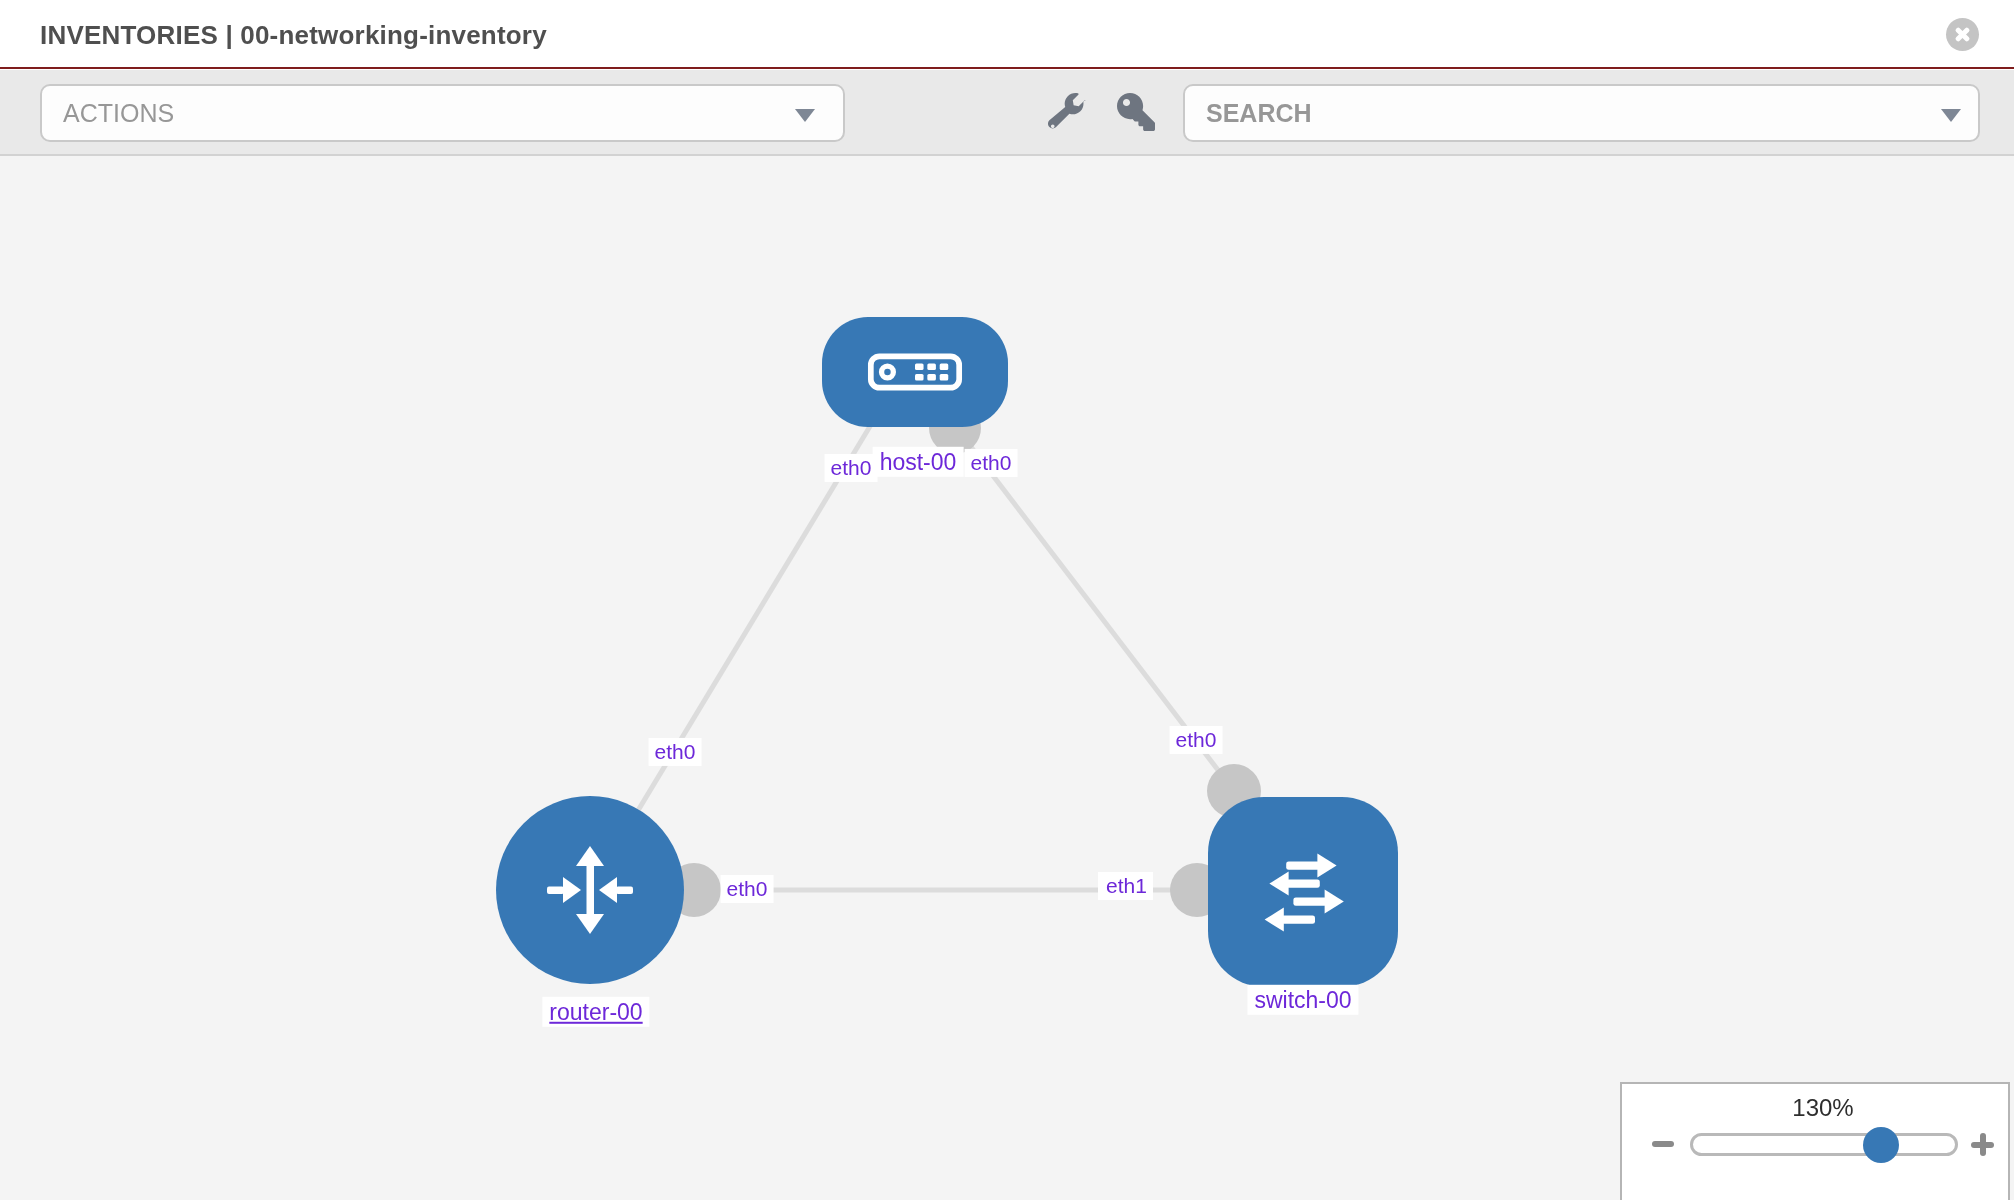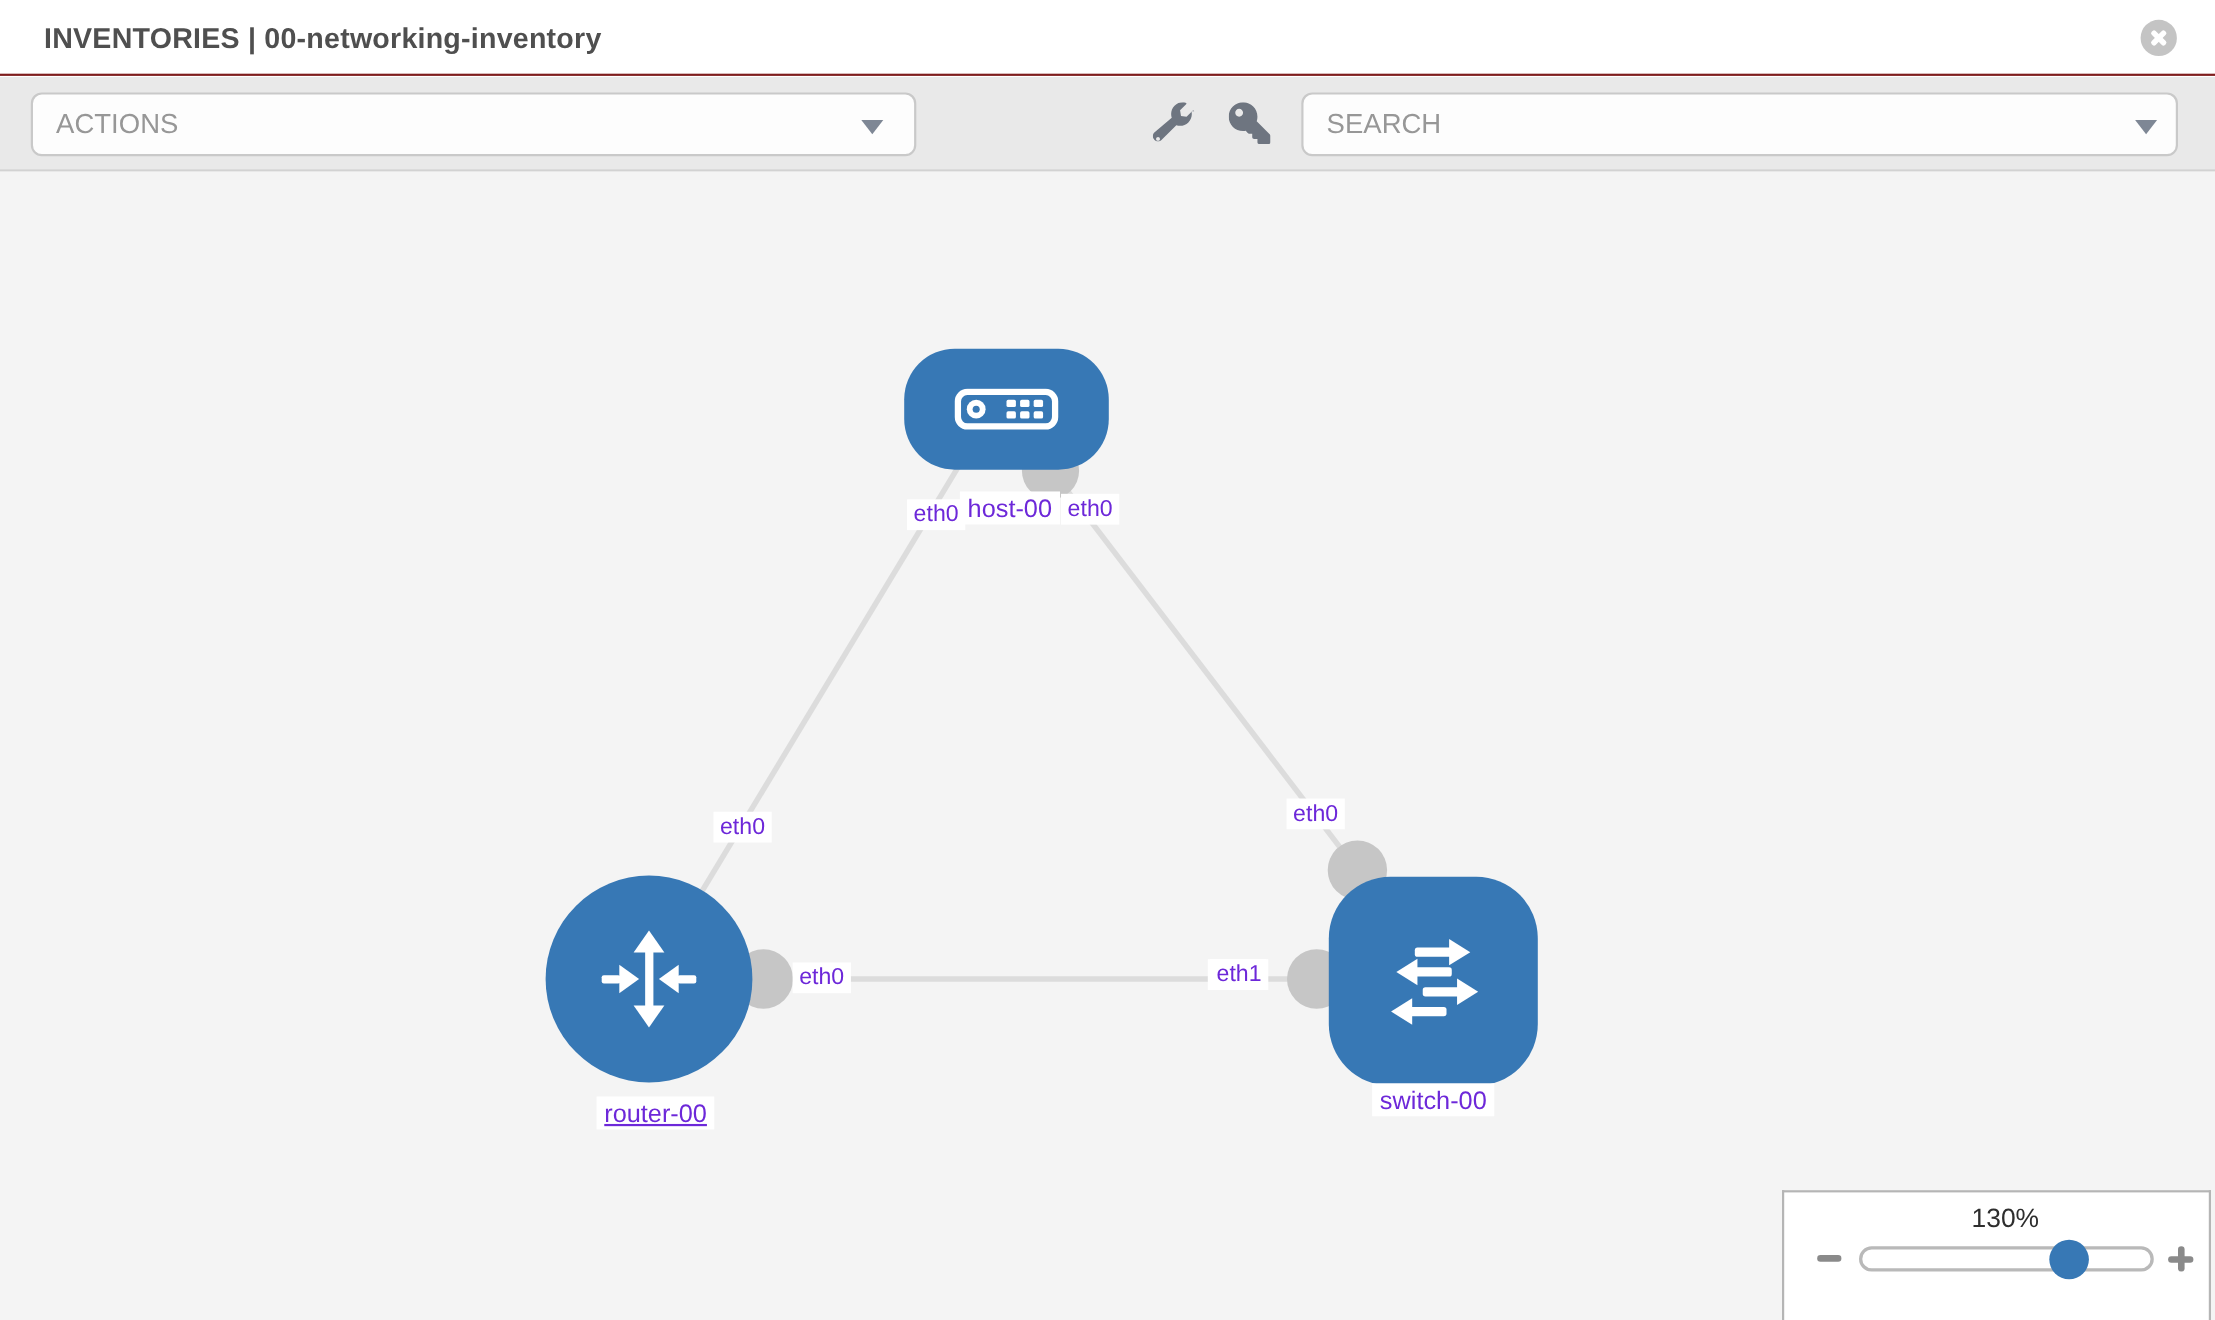--- a/index.html
+++ b/index.html
@@ -16,26 +16,26 @@
   .close-btn::before, .close-btn::after { content:""; position:absolute; left:8px; top:14px;
                width:17px; height:5px; border-radius:2px; background:#fff; }
   .close-btn::before { transform:rotate(45deg); }
   .close-btn::after  { transform:rotate(-45deg); }
 
   
   .toolbar { position:absolute; left:0; top:70px; width:2014px; height:86px;
              background:#e9e9e9; border-bottom:2px solid #d2d2d2; }
   .combo { position:absolute; top:14px; height:58px; background:#fdfdfd;
            border:2px solid #c9c9c9; border-radius:10px; }
-  .combo-actions { left:28px;  width:805px; }
+  .combo-actions { left:40px;  width:805px; }
   .combo-search  { left:1183px; width:797px; }
   .combo-label { position:absolute; left:21px; top:13px; font-size:25px; color:#979797; }
   .search-input { position:absolute; left:21px; top:6px; width:700px; height:42px;
                   border:none; outline:none; background:transparent;
-                  font-size:25px; color:#0f766e; font-family:"Liberation Sans",sans-serif; }
+                  font-size:25px; color:#0f766e; font-family:"Liberation Sans",sans-serif;font-weight:bold; }
   .search-input::placeholder { color:#979797; opacity:1; }
   .caret { position:absolute; top:23px; width:0; height:0;
            border-left:10px solid transparent; border-right:10px solid transparent;
            border-top:13px solid #7e8795; }
   .caret-actions { left:753px; }
   .caret-search  { left:756px; }
   .tool-icon { position:absolute; top:23px; width:38px; height:38px; cursor:pointer; }
   .tool-icon svg { width:100%; height:100%; fill:#6e7580; }
   .icon-wrench { left:1048px; }
   .icon-key    { left:1117px; }

